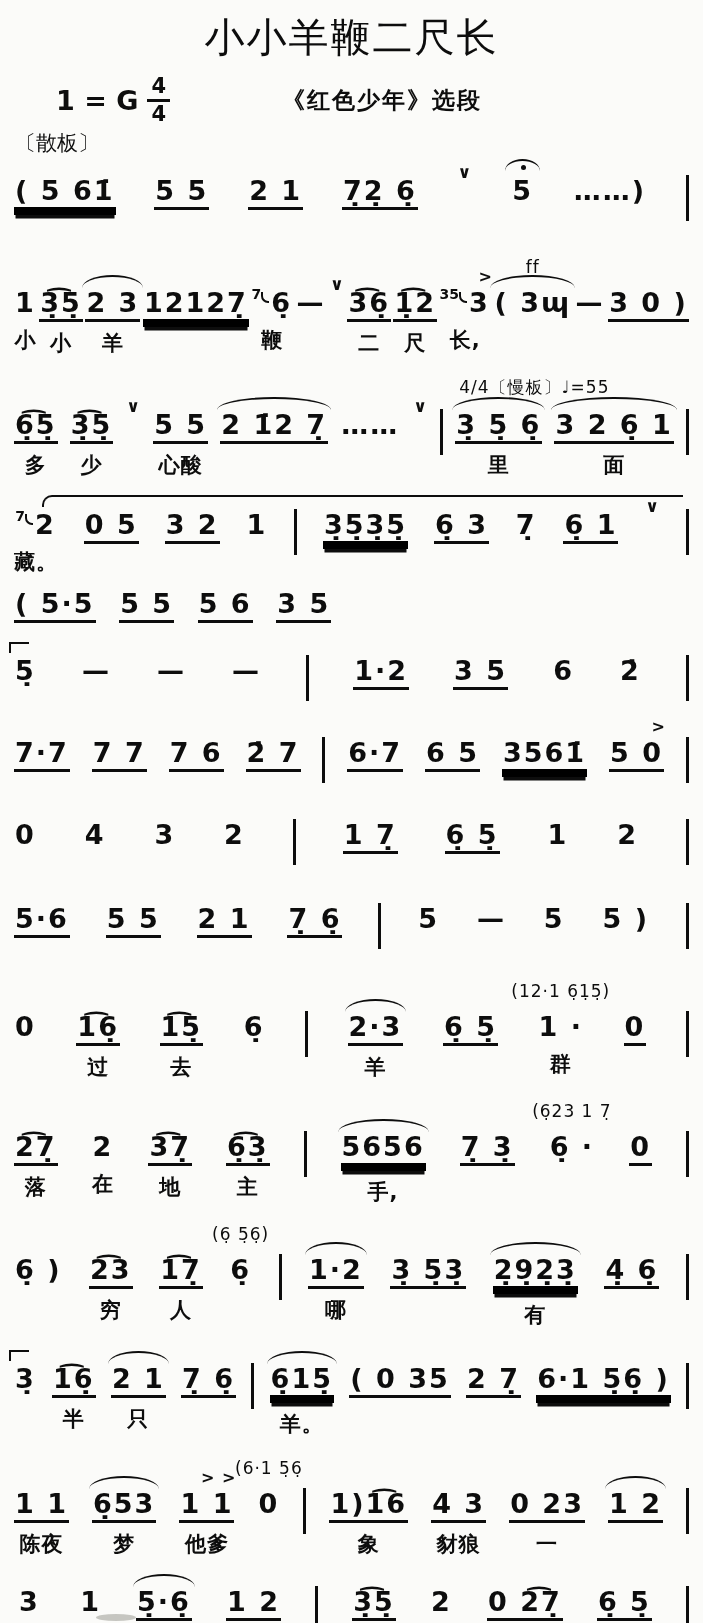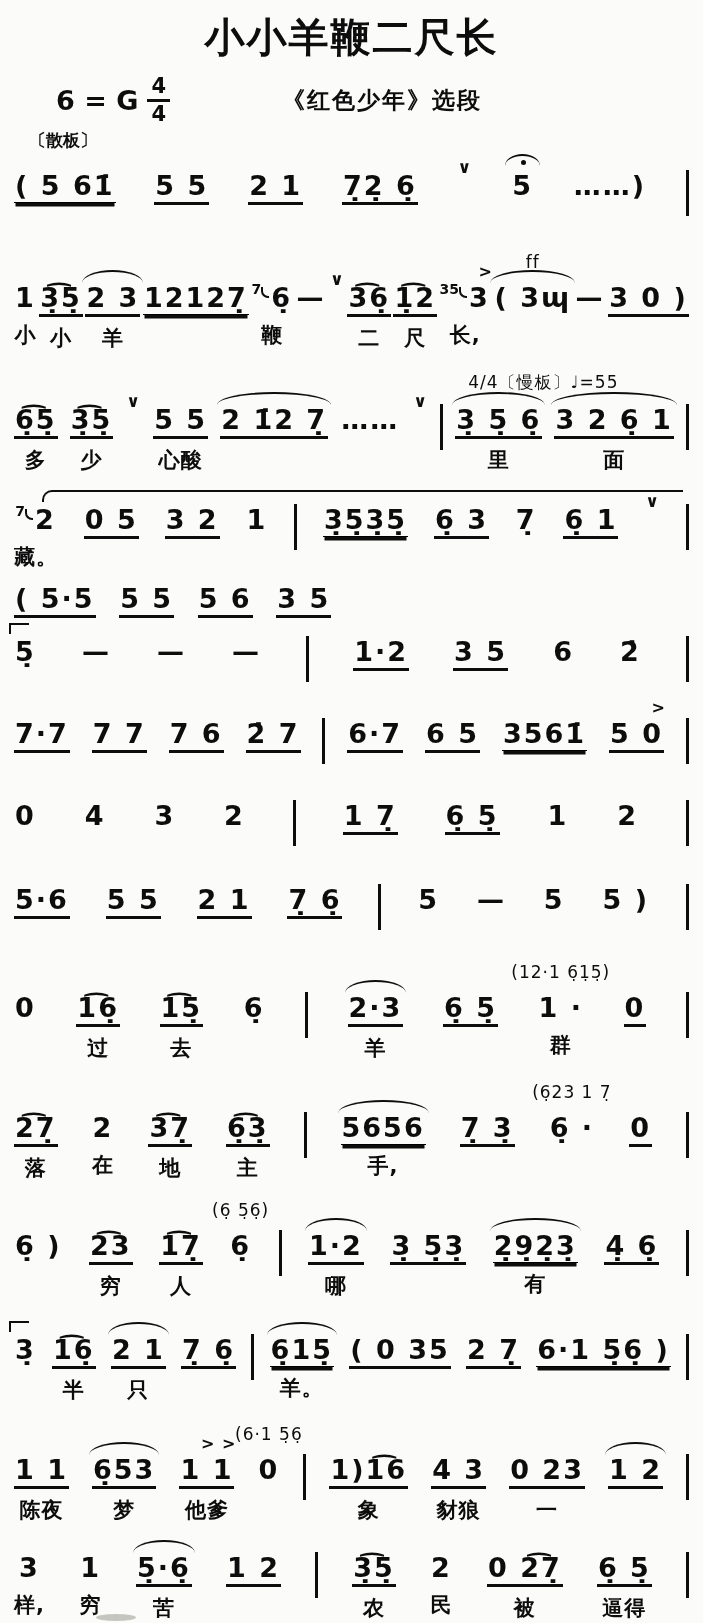--- a/index.html
+++ b/index.html
@@ -2,43 +2,43 @@
 <html><head>
 <meta charset="utf-8">
 <style>
   html,body{margin:0;padding:0}
   body{
     width:703px;height:1623px;overflow:hidden;background:#fbfbf9;color:#0d0d0d;
     font-family:"DejaVu Sans",sans-serif;position:relative;
   }
   .page{padding:6px 14px 0 14px}
   .title{
-    text-align:center;font-size:40px;font-weight:700;letter-spacing:2px;
+    text-align:center;font-size:40px;font-weight:400;letter-spacing:2px;
     margin:4px 0 12px 0;
   }
   .keyrow{display:flex;align-items:center;margin:0 0 6px 0;height:46px}
   .keysig{display:inline-flex;align-items:center;margin-left:42px;font-size:27px;font-weight:800}
   .meter{display:inline-flex;flex-direction:column;align-items:center;margin-left:9px;font-size:21px;line-height:1.05;font-weight:800}
   .meter .mtop{border-bottom:3px solid #0d0d0d;padding:0 4px 1px 4px}
   .meter .mbot{padding-top:1px}
   .subtitle{font-size:23px;font-weight:700;margin-left:112px;letter-spacing:2px}
-  .seclabel{font-size:17px;font-weight:700;margin:2px 0 0 15px}
+  .seclabel{font-size:21px;font-weight:400;margin:2px 0 0 1px}
 
   #score{margin-top:2px}
   .system{position:relative;padding-top:16px;margin-bottom:18px}
   .system.pt{padding-top:36px}
   .cols{display:flex;justify-content:space-between;align-items:flex-start}
   .col{display:flex;flex-direction:column;align-items:center;position:relative}
   .noteline{position:relative;white-space:nowrap}
   .note{
     display:inline-block;position:relative;
     font-size:27px;font-weight:800;letter-spacing:2px;line-height:1.15;padding:0 1px 1px 1px;
   }
   .u1{border-bottom:3px solid #0d0d0d}
-  .u2{border-bottom:1px solid #000000;box-shadow:0 5px 0 -1.5px #0d0d0d}
+  .u2{border-bottom:8px solid #000000;box-shadow:0 5px 0 -1.5px #0d0d0d}
   .arc::before{
     content:"";position:absolute;left:-3px;right:-3px;top:-12px;height:11px;
     border-top:2.5px solid #0d0d0d;border-radius:50% 50% 0 0/100% 100% 0 0;
   }
   .fermata::before{
     content:"";position:absolute;left:-6px;right:-6px;top:-16px;height:10px;
     border-top:2.5px solid #0d0d0d;border-radius:50% 50% 0 0/100% 100% 0 0;
   }
   .fermata::after{
     content:"";position:absolute;top:-10px;left:50%;width:5px;height:5px;margin-left:-2px;
@@ -57,33 +57,33 @@
   }
   .accmark{position:absolute;top:-19px;right:-2px;font-size:16px;font-weight:800;letter-spacing:1px}
   .cont-hook{
     position:absolute;top:-13px;left:-5px;width:18px;height:9px;
     border-top:2.5px solid #0d0d0d;border-left:2.5px solid #0d0d0d;
   }
   .ann{
     position:absolute;bottom:calc(100% + 10px);left:50%;transform:translateX(-50%);
     white-space:nowrap;font-size:17px;font-weight:400;letter-spacing:1px;
   }
-  .ann.al{left:13px;transform:none}
+  .ann.al{left:4px;transform:none}
   .lyric{font-size:21px;font-weight:800;margin-top:7px;white-space:nowrap;letter-spacing:1px}
   .tieline{
     position:absolute;top:6px;left:28px;right:6px;height:10px;
     border-top:2.5px solid #0d0d0d;border-left:2.5px solid #0d0d0d;
     border-radius:10px 0 0 0;
   }
   
   .system[data-name="system-1"]{margin-bottom:30px}
   .system[data-name="system-2"]{margin-bottom:16px}
   .system[data-name="system-3"]{margin-bottom:10px}
   .system[data-name="system-4"]{margin-bottom:2px;padding-top:20px}
-  .system[data-name="system-5"]{width:47%;margin-bottom:0;padding-top:10px}
+  .system[data-name="system-5"]{width:47%;margin-bottom:14px;padding-top:10px}
   .system[data-name="system-6"]{margin-bottom:20px;padding-top:18px}
   .system[data-name="system-7"]{margin-bottom:26px}
   .system[data-name="system-8"]{margin-bottom:28px;padding-top:10px}
   .system[data-name="system-9"]{margin-bottom:26px;padding-top:10px}
   .system[data-name="system-10"]{margin-bottom:14px}
   .system[data-name="system-11"]{margin-bottom:12px}
   .system[data-name="system-12"]{margin-bottom:12px}
   .system[data-name="system-13"]{margin-bottom:14px;padding-top:22px}
   .system[data-name="system-14"]{margin-bottom:12px}
   .system[data-name="system-15"]{margin-bottom:0}
@@ -92,21 +92,21 @@
     border-radius:50%;opacity:.55;
   }
 </style>
 </head>
 <body>
 
 <div class="page" data-name="score-page">
   <div class="title" data-name="page-title">小小羊鞭二尺长</div>
   <div class="keyrow" data-name="key-row">
     <span class="keysig" data-name="key-signature">
-      <span data-name="key-signature-text">6 = G</span>
+      <span data-name="key-signature-text">1 = G</span>
       <span class="meter" data-name="time-signature">
         <span class="mtop" data-name="time-signature-numerator">4</span>
         <span class="mbot" data-name="time-signature-denominator">4</span>
       </span>
     </span>
     <span class="subtitle" data-name="subtitle">《红色少年》选段</span>
   </div>
   <div class="seclabel" data-name="tempo-section-label">〔散板〕</div>
   <div id="score" data-name="score-body">
       <div class="system" data-name="system-1">

